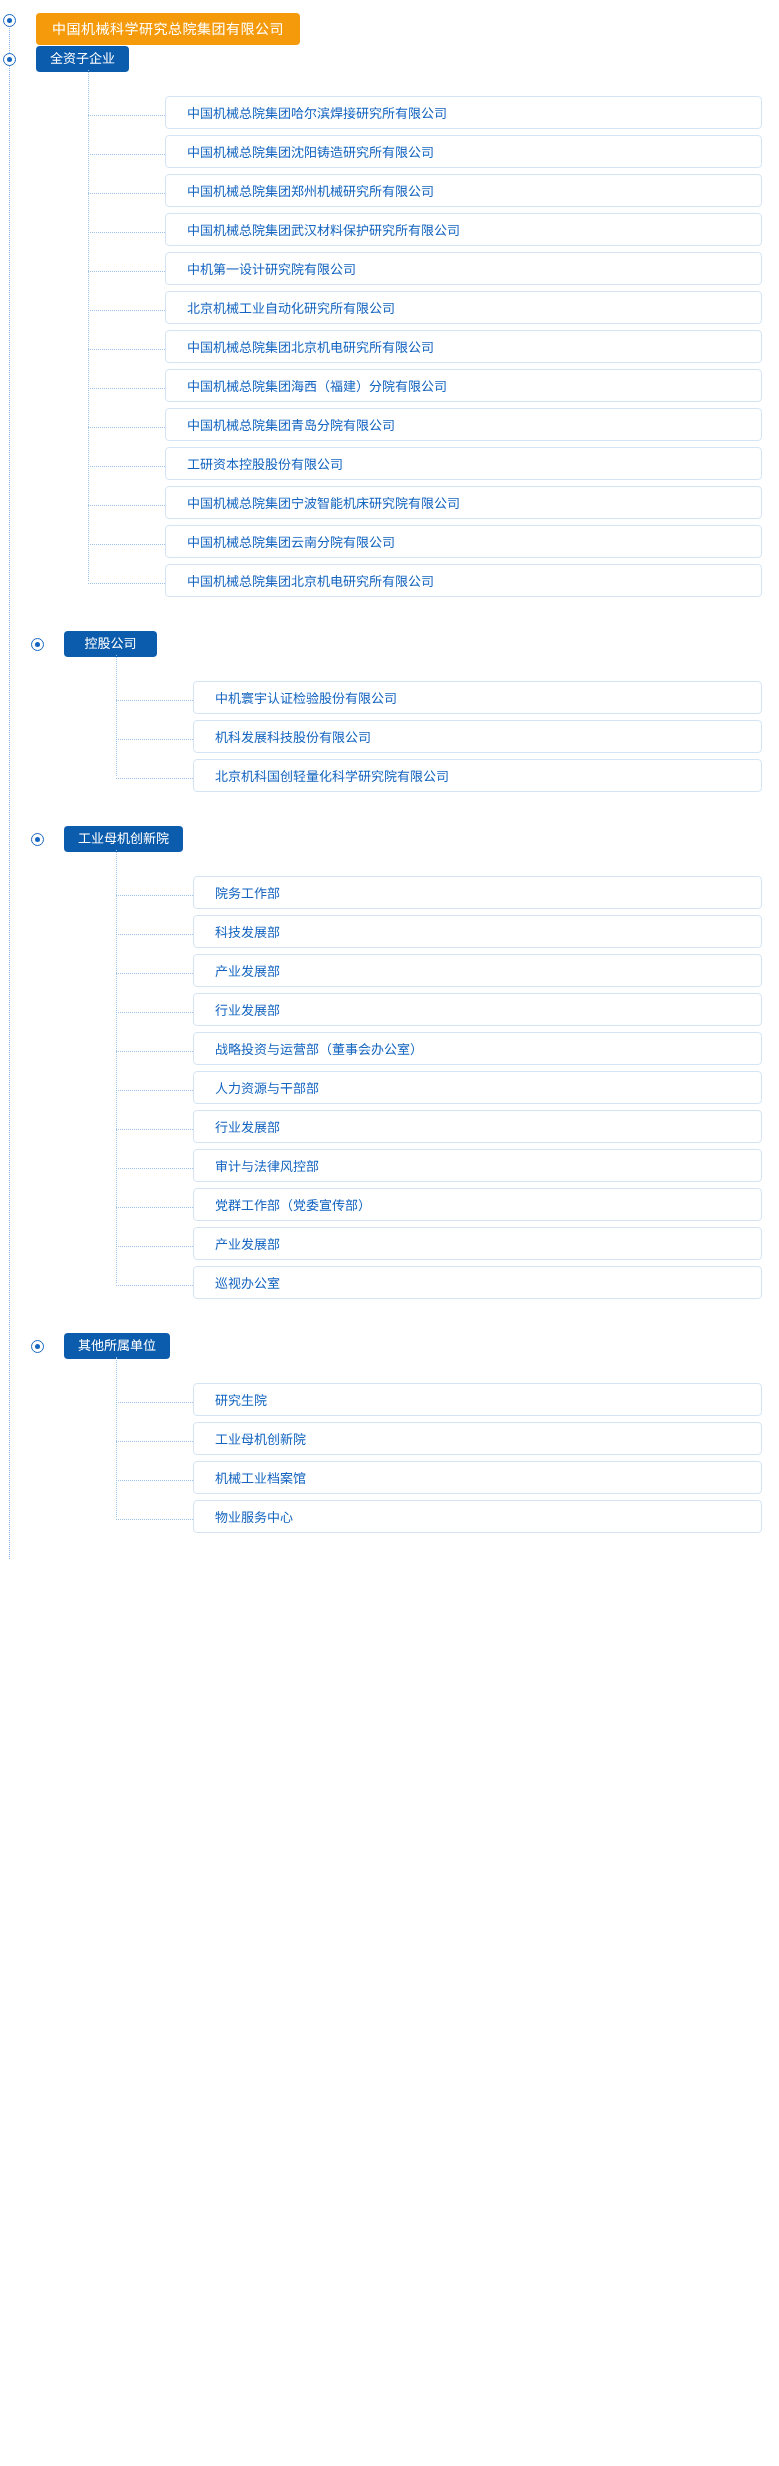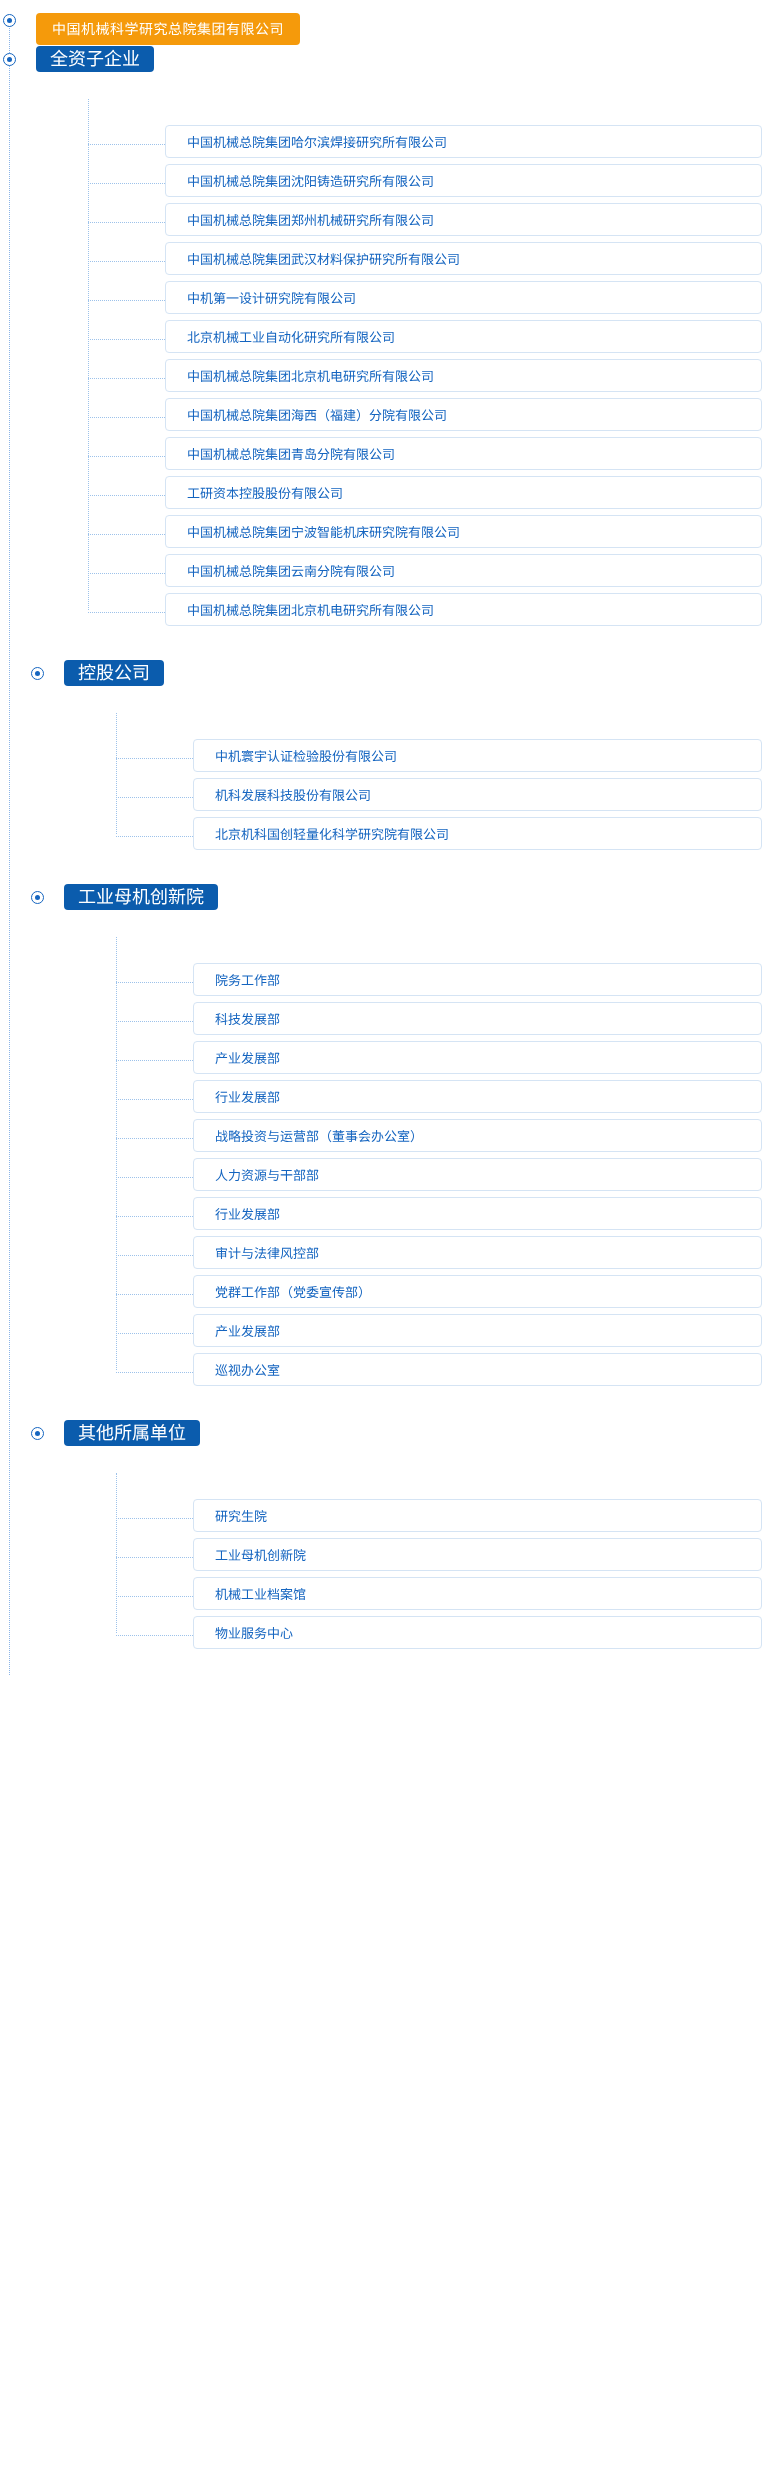--- a/index.html
+++ b/index.html
@@ -96,33 +96,32 @@
   .group-title {
     position: absolute;
     left: 36px;
     top: 8px;
     min-width: 93px;
     height: 26px;
     line-height: 26px;
     padding: 0 14px;
     background: #0b5cad;
     color: #ffffff;
-    font-size: 18px;
+    font-size: 13px;
     border-radius: 4px;
     text-align: center;
     white-space: nowrap;
     box-sizing: border-box;
     cursor: pointer;
   }
 
   
   .items {
     position: relative;
     padding-left: 0;
-    margin-top: 29px;
   }
   
   .items::before {
     content: "";
     position: absolute;
     left: 88px;
     top: -26px;
     bottom: 22px;
     width: 0;
     border-left: 1px dotted #9dc2ea;

